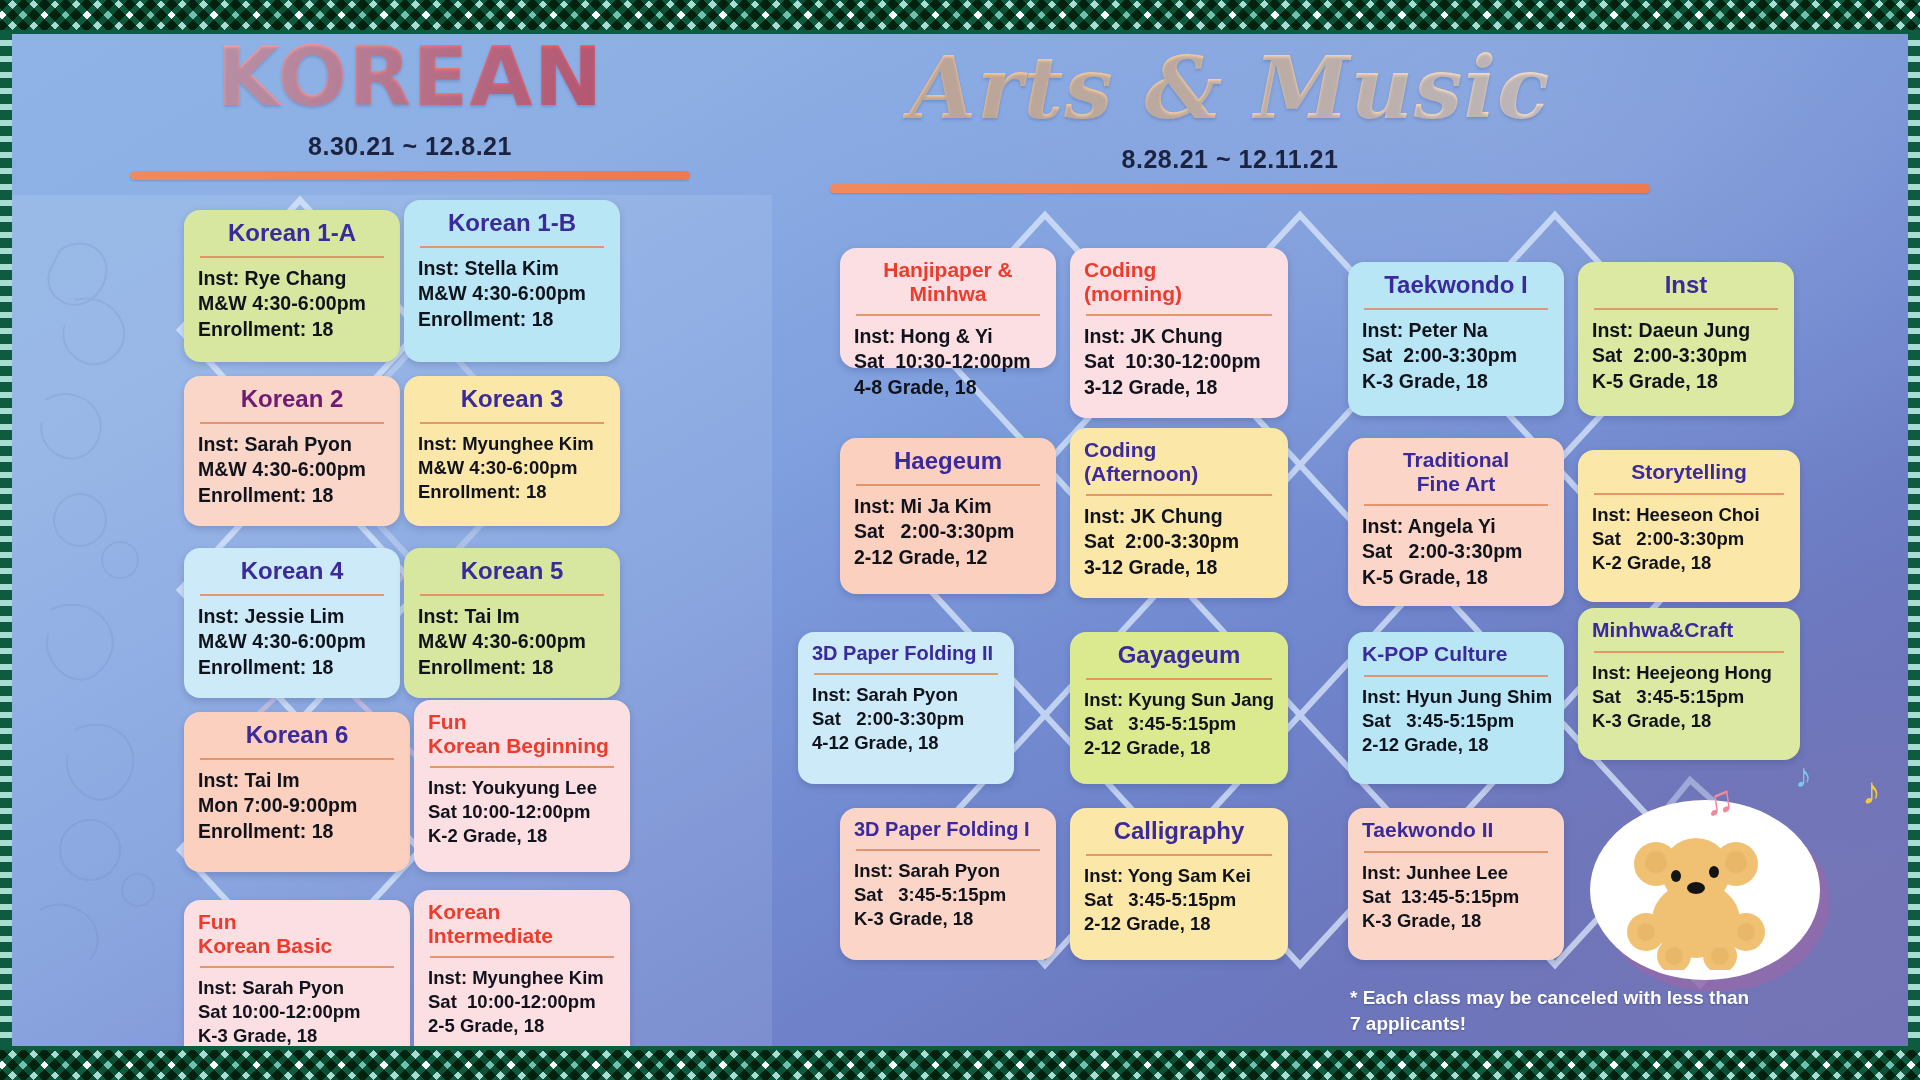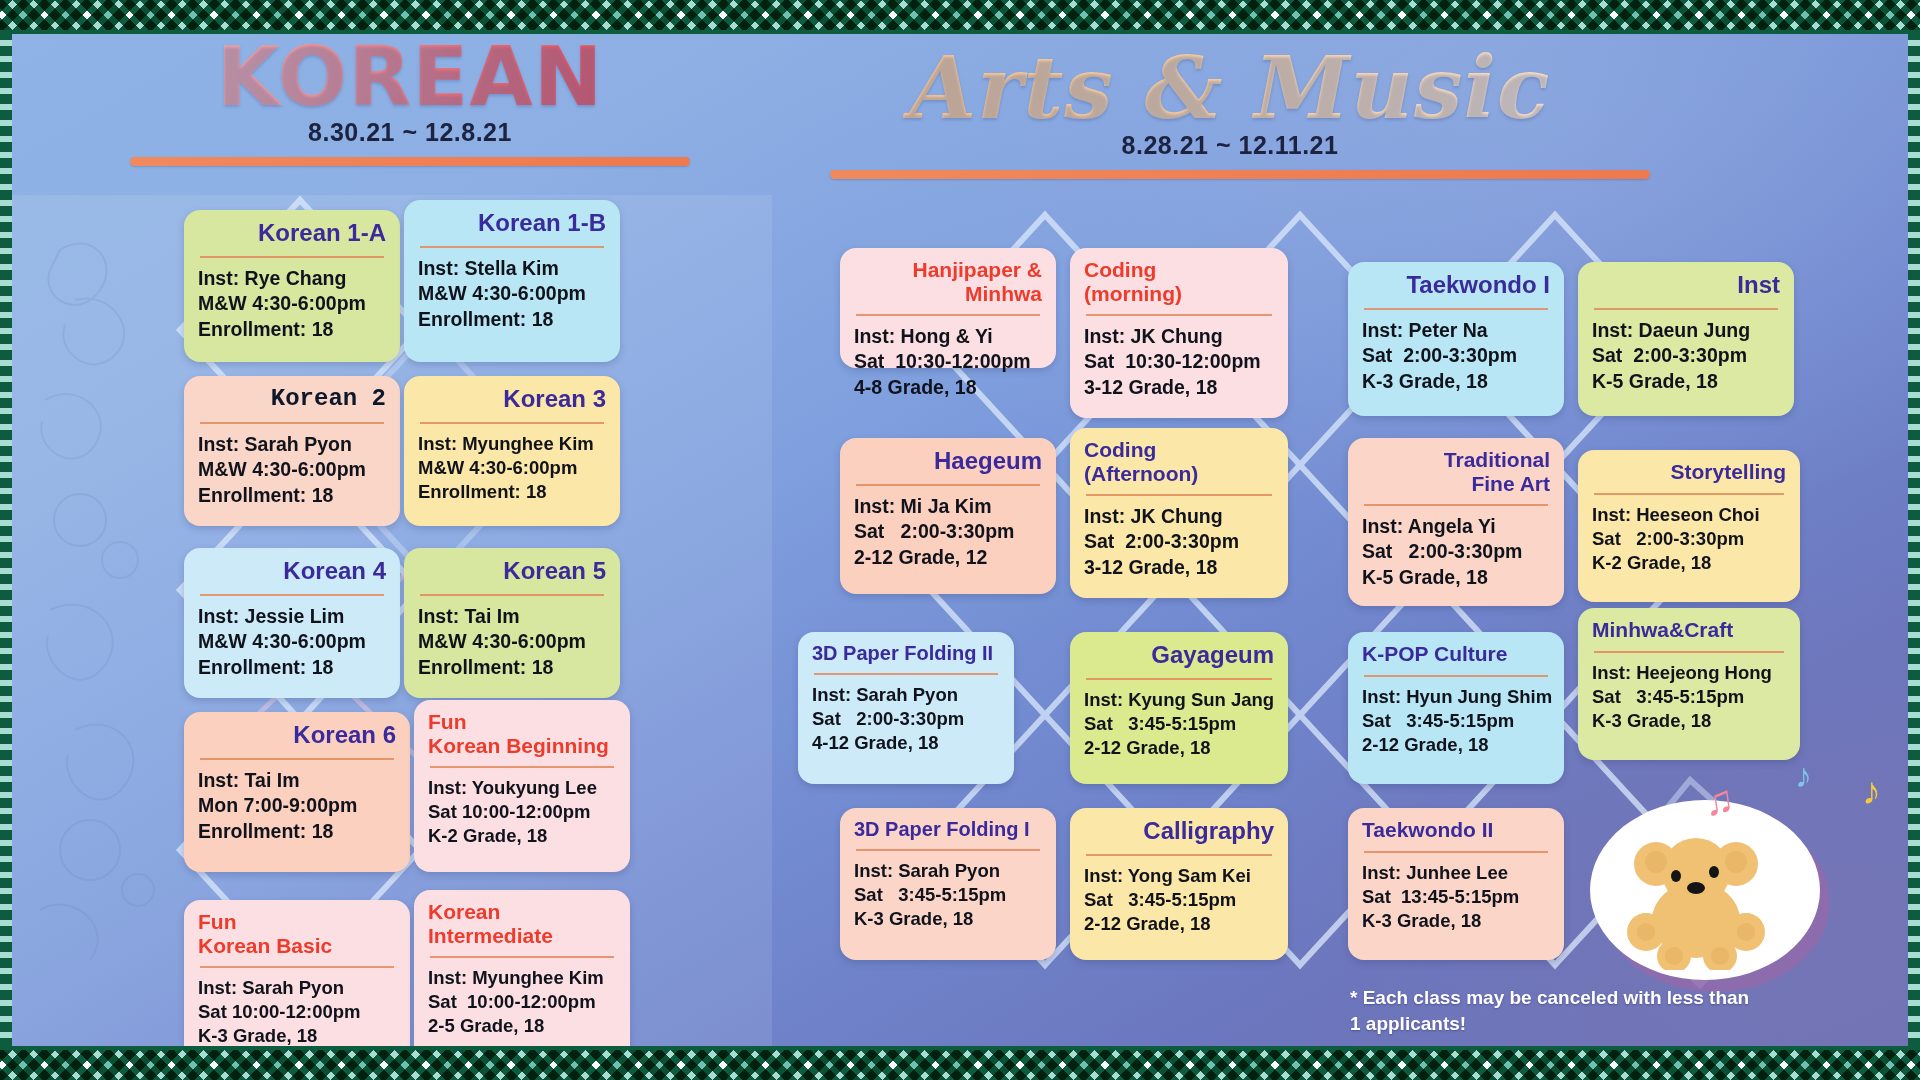--- a/index.html
+++ b/index.html
@@ -95,20 +95,21 @@
     font-size: 86px;
     font-style: italic;
     font-family: "DejaVu Serif", serif;
     background: linear-gradient(100deg, #fcc58e 0%, #fbcfa0 45%, #fde4cd 100%);
     -webkit-background-clip: text;
     background-clip: text;
     color: transparent;
     -webkit-text-fill-color: transparent;
   }
   .date-line {
+    margin-top: 14px;
     font-size: 25px; font-weight: bold; color: #1c2340;
     letter-spacing: .5px;
   }
   .rule {
     margin-top: 10px; height: 9px; border-radius: 5px;
     background: linear-gradient(90deg, #f08a5d 0%, #ef7f54 55%, #ee7a4f 100%);
     box-shadow: 0 1px 2px rgba(40,60,110,.25);
   }
   .rule.korean { width: 560px; margin-left: 10px; }
   .rule.arts   { width: 820px; margin-left: -40px; }
@@ -116,21 +117,21 @@
   
   .card {
     position: absolute; z-index: 12;
     border-radius: 16px;
     padding: 10px 14px 12px 14px;
     box-shadow: 0 3px 7px rgba(40,55,105,.22);
   }
   .card .ctitle {
     font-size: 24px; font-weight: bold;
     color: #3a2a9c; line-height: 1.12;
-    text-align: right; white-space: pre-line;
+    text-align: center; white-space: pre-line;
     padding-bottom: 3px;
   }
   .card.left-title .ctitle { text-align: left; }
   .card .ctitle.red { color: #ee3b2c; }
   .card .divider {
     height: 2px; margin: 6px 2px 8px 2px;
     background: #e08a5a; opacity: .85;
   }
   .card .cline {
     font-size: 19.5px; color: #10131c;
@@ -228,21 +229,21 @@
 
   <div class="card" style="left: 404px; top: 200px; width: 216px; height: 162px; background-color: rgb(184, 230, 245);">
     <div class="ctitle" style="color: rgb(58, 42, 156);">Korean 1-B</div>
     <div class="divider"></div>
     <div class="cline">Inst: Stella Kim</div>
     <div class="cline">M&amp;W 4:30-6:00pm</div>
     <div class="cline">Enrollment: 18</div>
   </div>
 
   <div class="card" style="left: 184px; top: 376px; width: 216px; height: 150px; background-color: rgb(250, 214, 200);">
-    <div class="ctitle" style="color: #0f172a; font-family: Liberation Mono, monospace;">Korean 2</div>
+    <div class="ctitle" style="color: #701a75;">Korean 2</div>
     <div class="divider"></div>
     <div class="cline">Inst: Sarah Pyon</div>
     <div class="cline">M&amp;W 4:30-6:00pm</div>
     <div class="cline">Enrollment: 18</div>
   </div>
 
   <div class="card tight" style="left: 404px; top: 376px; width: 216px; height: 150px; background-color: rgb(251, 231, 168);">
     <div class="ctitle" style="color: rgb(58, 42, 156);">Korean 3</div>
     <div class="divider"></div>
     <div class="cline">Inst: Myunghee Kim</div>
@@ -450,21 +451,21 @@
       <ellipse cx="104" cy="52" rx="5" ry="6"></ellipse>
       <ellipse cx="86" cy="68" rx="9" ry="6"></ellipse>
     </g>
   </svg>
 
   <div class="note" style="left:1704px; top:780px; color:#f4889a; transform:rotate(-8deg);">♫</div>
   <div class="note" style="left:1795px; top:758px; color:#7fc6e8; font-size:34px;">♪</div>
   <div class="note" style="left:1862px; top:772px; color:#f5c93f; font-size:38px;">♪</div>
 
   <div class="footnote" style="left:1350px; top:985px; width:430px;">* Each class may be canceled with less than
-   1 applicants!</div>
+   7 applicants!</div>
 
   <div class="band top"></div>
   <div class="band-edge t"></div>
   <div class="band bottom"></div>
   <div class="band-edge b"></div>
   <div class="side-rail l"></div>
   <div class="side-rail r"></div>
 
 </div>
 

